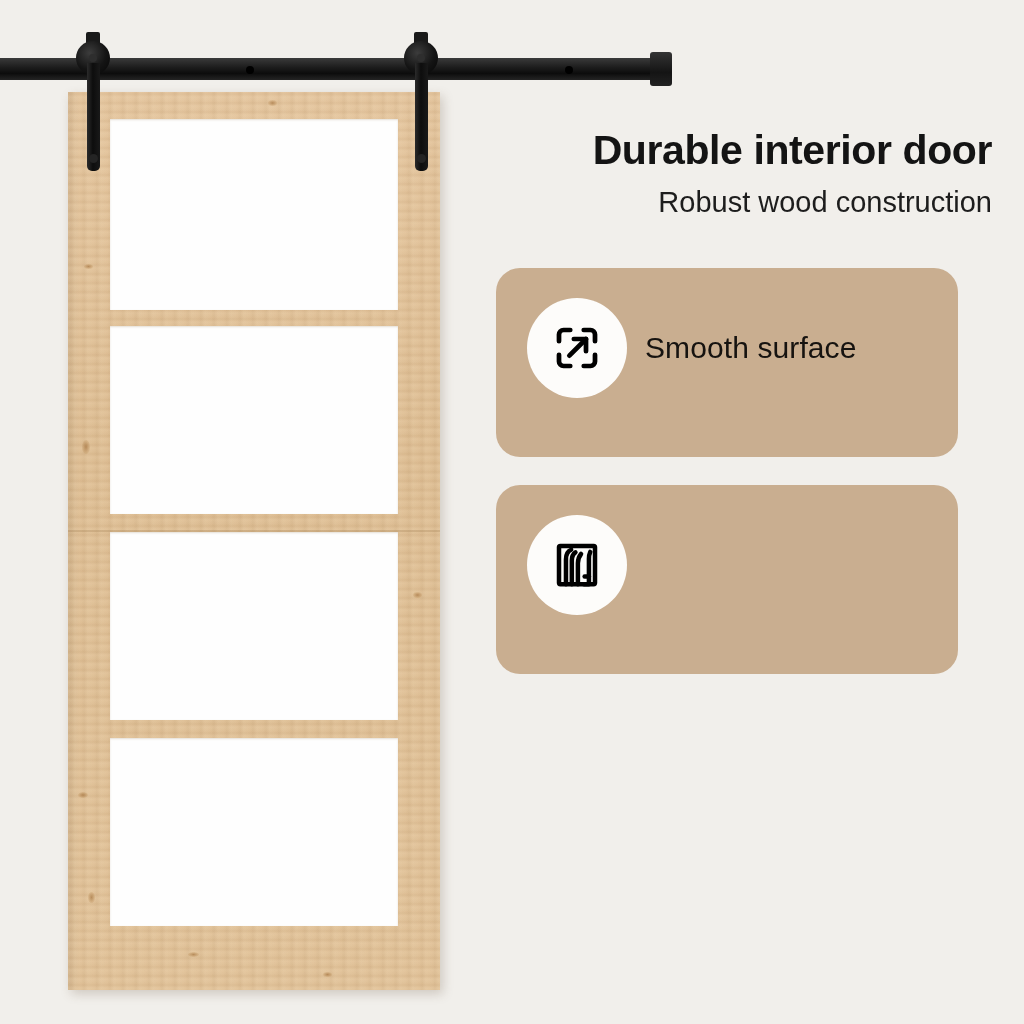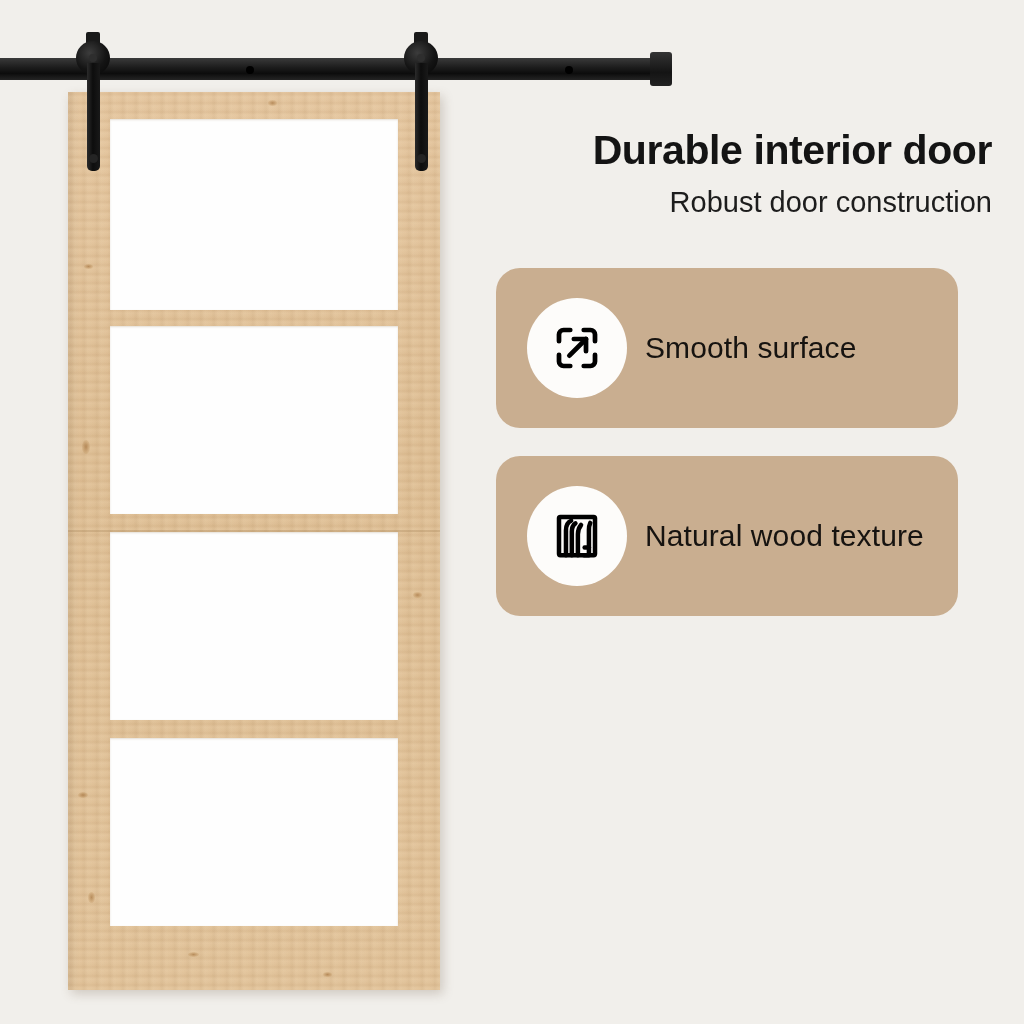--- a/index.html
+++ b/index.html
@@ -211,21 +211,21 @@
   .cards {
     position: absolute;
     left: 496px;
     top: 268px;
     width: 462px;
   }
 
   .card {
     position: relative;
     width: 462px;
-    height: 160px;
+    height: 189px;
     background: #c9ae90;
     border-radius: 24px;
     margin-bottom: 28px;
     display: flex;
     align-items: center;
   }
 
   .icon-circle {
     position: absolute;
     left: 31px;
@@ -296,21 +296,21 @@
       <div class="knot k3"></div>
       <div class="knot k4"></div>
       <div class="knot k5"></div>
       <div class="knot k6"></div>
       <div class="knot k8"></div>
       <div class="knot k9"></div>
     </div>
   </div>
 
   <div class="headline">Durable interior door</div>
-  <div class="subhead">Robust door construction</div>
+  <div class="subhead">Robust wood construction</div>
 
   <div class="cards">
 
     <div class="card">
       <div class="icon-circle">
         <svg viewBox="0 0 24 24" fill="none" stroke="#000" stroke-width="2.1" stroke-linecap="round" stroke-linejoin="round">
           <path d="M9 4H6a2 2 0 0 0-2 2v3"></path>
           <path d="M4 15v3a2 2 0 0 0 2 2h3"></path>
           <path d="M15 20h3a2 2 0 0 0 2-2v-3"></path>
           <path d="M20 9V6a2 2 0 0 0-2-2h-3"></path>
@@ -327,17 +327,16 @@
       <div class="icon-circle">
         <svg viewBox="0 0 24 24" fill="none" stroke="#000" stroke-width="2" stroke-linecap="round" stroke-linejoin="round">
           <rect x="4" y="3.5" width="16" height="17" rx="0.6"></rect>
           <path d="M7.1 20.5V9.4c0-2 .9-3.6 2.3-4.2"></path>
           <path d="M9.7 20.5V10c0-1.6.6-2.9 1.6-3.6"></path>
           <path d="M12.4 20.5v-9.3c0-1.6.5-3 1.4-4.1"></path>
           <path d="M15.1 20.5h2.2V9.2c0-1.1.2-2.1.6-3"></path>
           <path d="M17.3 17.1h-1.9"></path>
         </svg>
       </div>
-      <div class="card-label">Natural wood texture</div>
     </div>
 
   </div>
 </div>
 
 </body></html>

